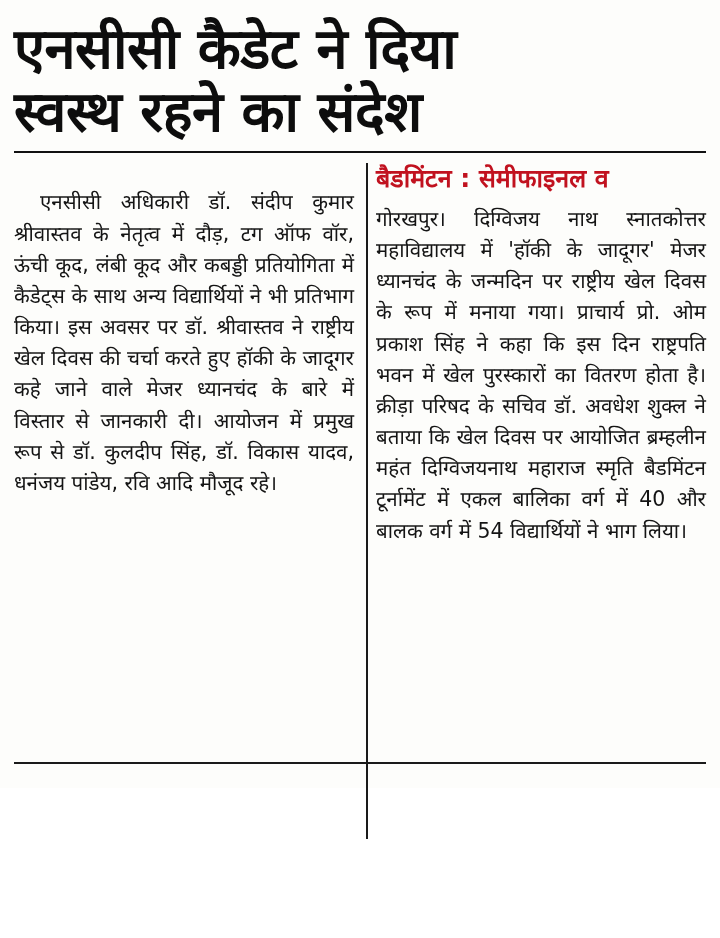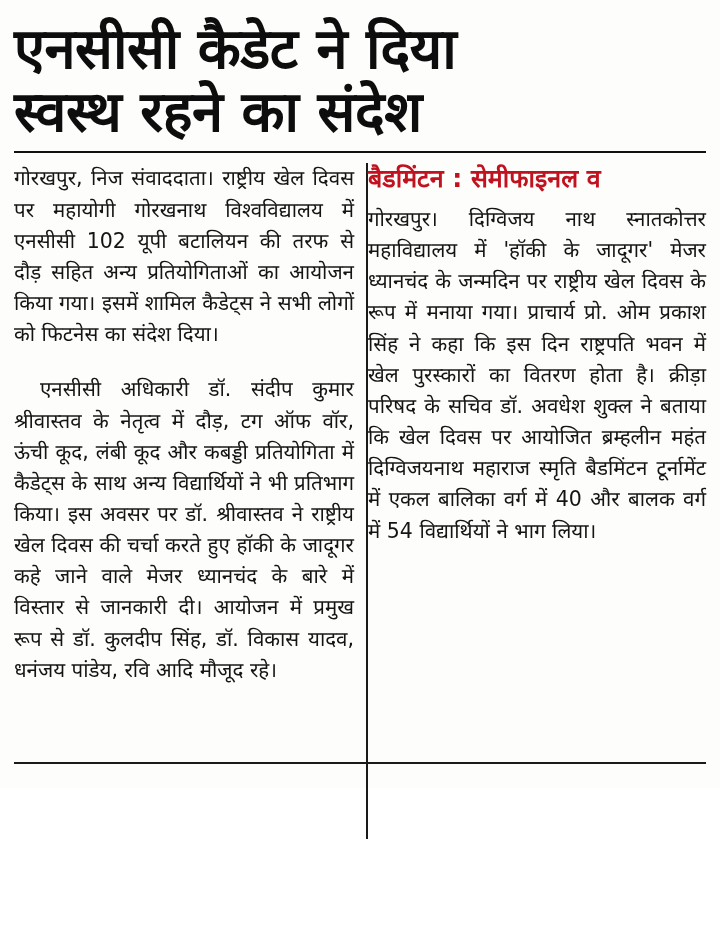--- a/index.html
+++ b/index.html
@@ -54,21 +54,21 @@
     width: 352px;
     padding-right: 12px;
   }
   .col-divider {
     width: 0;
     border-left: 2px solid #1a1a1a;
     margin: 0 0px;
   }
   .col-right {
     width: 338px;
-    padding-left: 0;
+    padding-left: 8px;
   }
   .body-text {
     font-family: "DejaVu Sans", "Liberation Sans", sans-serif;
     font-size: 20.5px;
     line-height: 1.52;
     text-align: justify;
     text-justify: inter-word;
     color: #141414;
     margin: 0 0 6px 0;
   }
@@ -104,21 +104,20 @@
   <h1 class="headline">
     <span class="line">एनसीसी कैडेट ने दिया</span>
     <span class="line">स्वस्थ रहने का संदेश</span>
   </h1>
 
   <hr class="rule-under-headline">
 
   <div class="columns">
 
     <div class="col col-left">
-      <p class="body-text">गोरखपुर, निज संवाददाता। राष्ट्रीय खेल दिवस पर महायोगी गोरखनाथ विश्वविद्यालय में एनसीसी 102 यूपी बटालियन की तरफ से दौड़ सहित अन्य प्रतियोगिताओं का आयोजन किया गया। इसमें शामिल कैडेट्स ने सभी लोगों को फिटनेस का संदेश दिया।</p>
       <p class="body-text indent">एनसीसी अधिकारी डॉ. संदीप कुमार श्रीवास्तव के नेतृत्व में दौड़, टग ऑफ वॉर, ऊंची कूद, लंबी कूद और कबड्डी प्रतियोगिता में कैडेट्स के साथ अन्य विद्यार्थियों ने भी प्रतिभाग किया। इस अवसर पर डॉ. श्रीवास्तव ने राष्ट्रीय खेल दिवस की चर्चा करते हुए हॉकी के जादूगर कहे जाने वाले मेजर ध्यानचंद के बारे में विस्तार से जानकारी दी। आयोजन में प्रमुख रूप से डॉ. कुलदीप सिंह, डॉ. विकास यादव, धनंजय पांडेय, रवि आदि मौजूद रहे।</p>
     </div>
 
     <div class="col-divider"></div>
 
     <div class="col col-right">
       <h2 class="subhead">
         <span class="line">बैडमिंटन : सेमीफाइनल व</span>
       </h2>
       <p class="body-text">गोरखपुर। दिग्विजय नाथ स्नातकोत्तर महाविद्यालय में 'हॉकी के जादूगर' मेजर ध्यानचंद के जन्मदिन पर राष्ट्रीय खेल दिवस के रूप में मनाया गया। प्राचार्य प्रो. ओम प्रकाश सिंह ने कहा कि इस दिन राष्ट्रपति भवन में खेल पुरस्कारों का वितरण होता है। क्रीड़ा परिषद के सचिव डॉ. अवधेश शुक्ल ने बताया कि खेल दिवस पर आयोजित ब्रम्हलीन महंत दिग्विजयनाथ महाराज स्मृति बैडमिंटन टूर्नामेंट में एकल बालिका वर्ग में 40 और बालक वर्ग में 54 विद्यार्थियों ने भाग लिया।</p>

